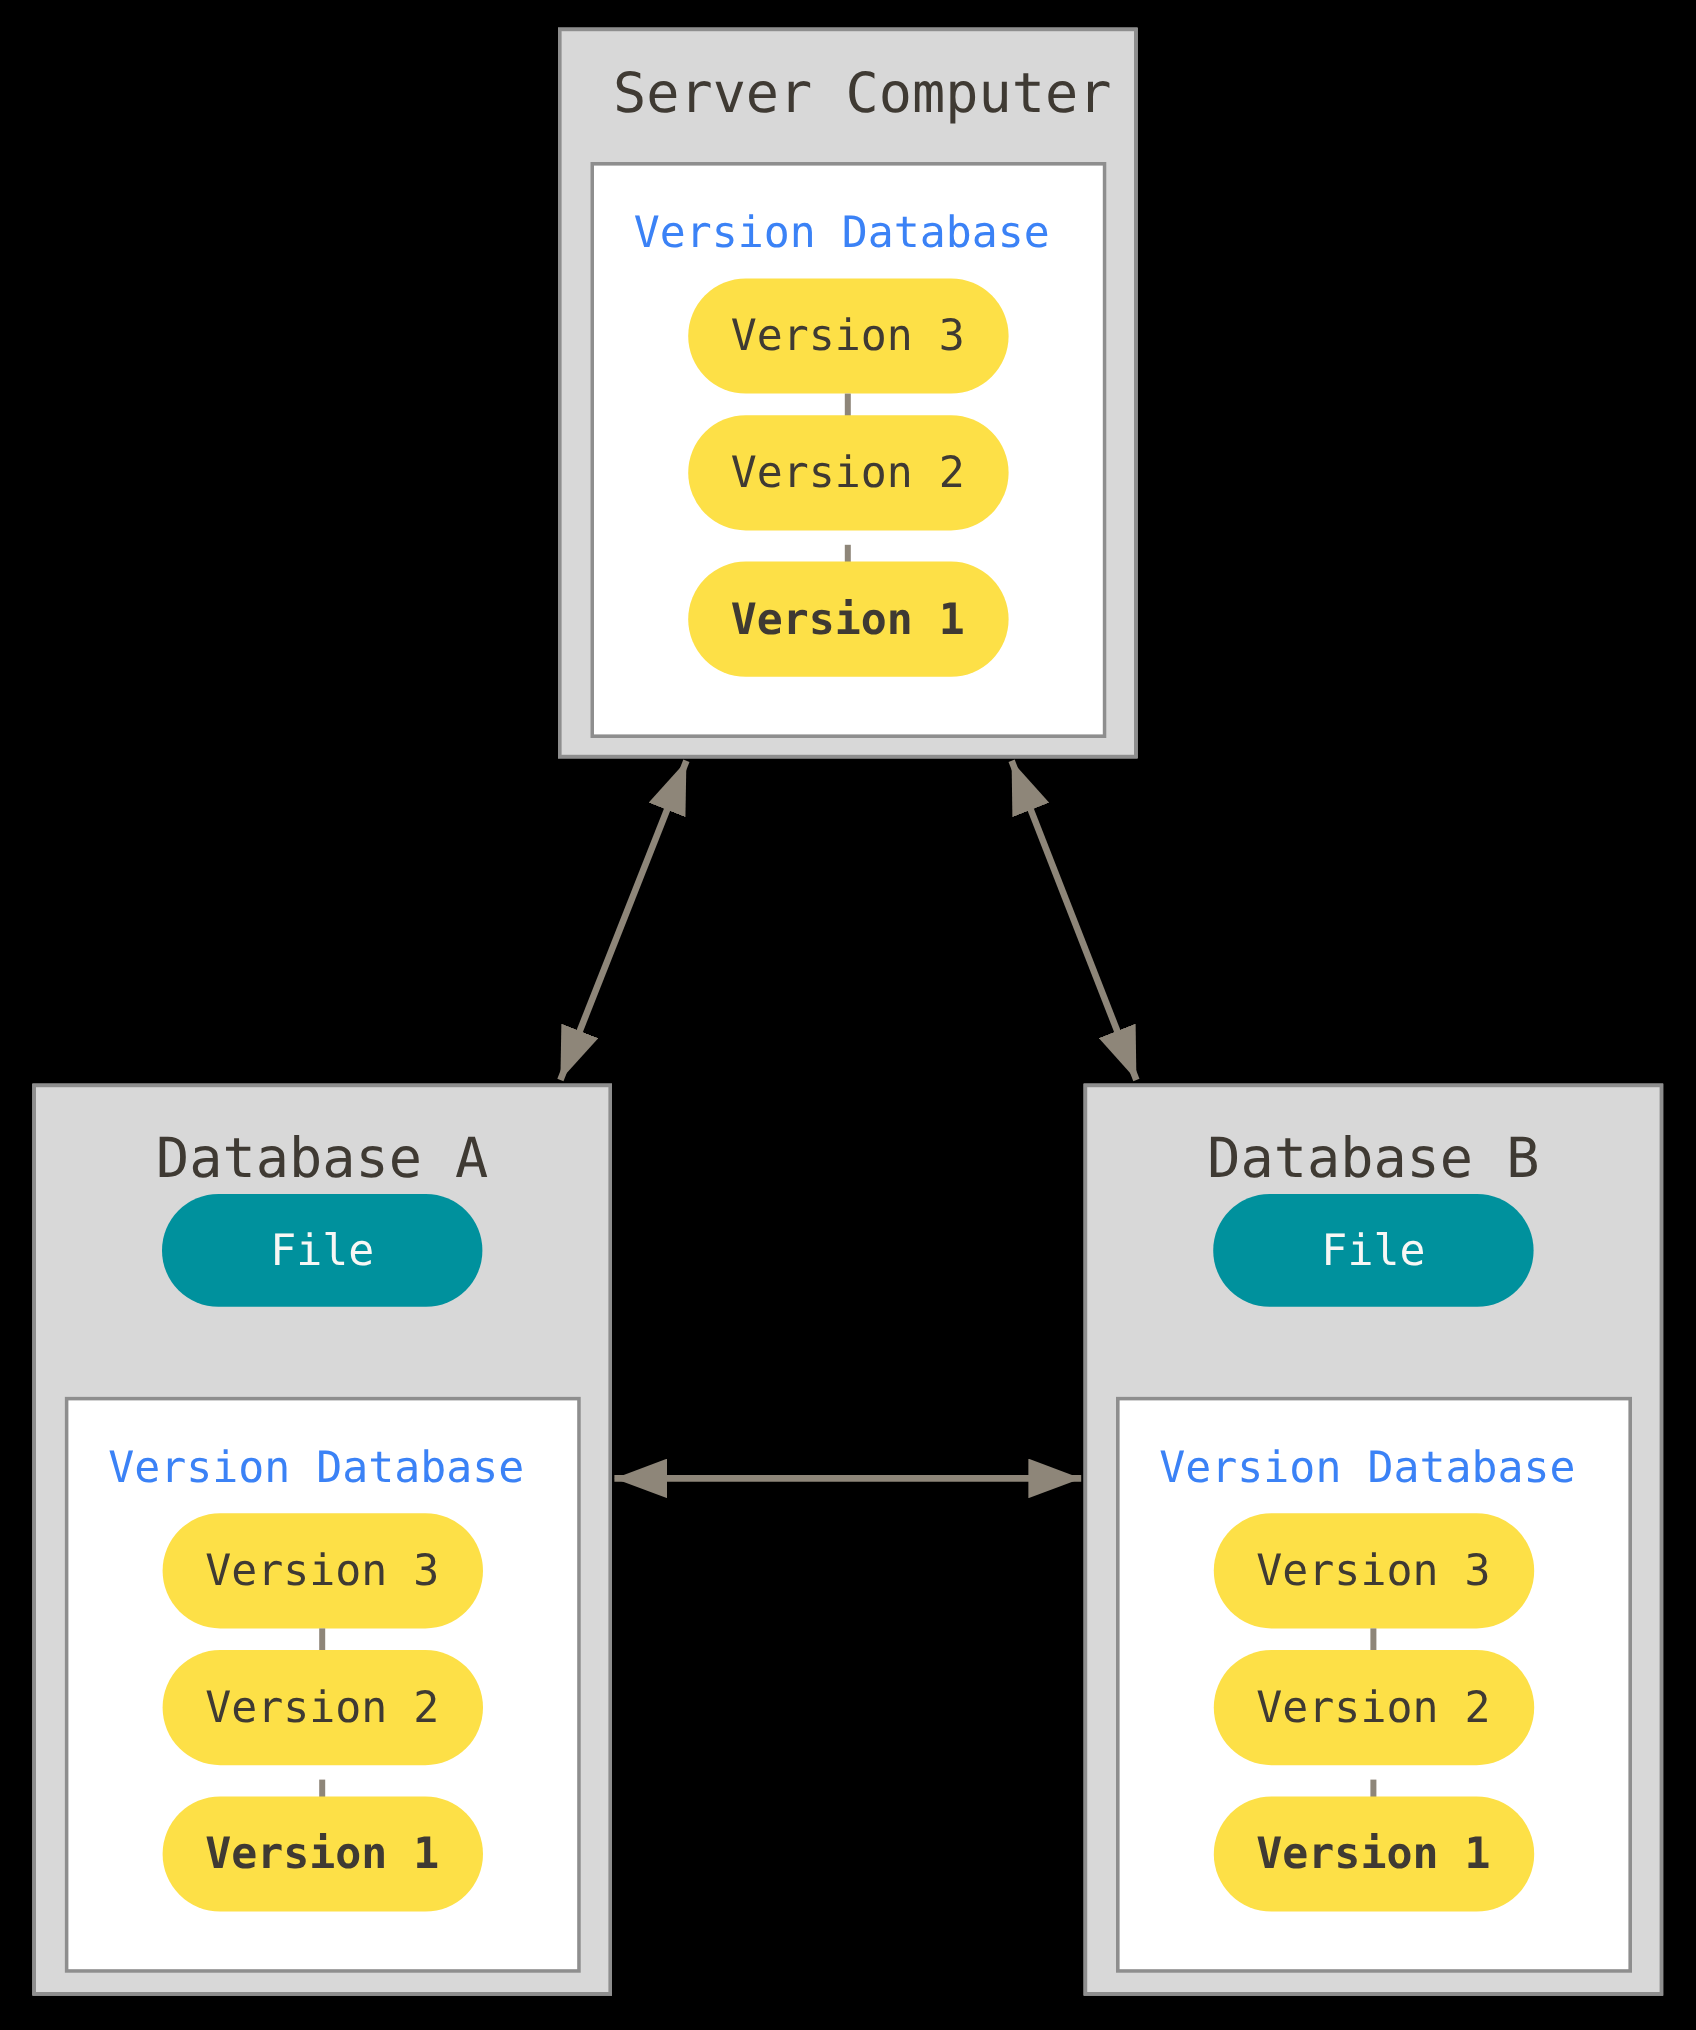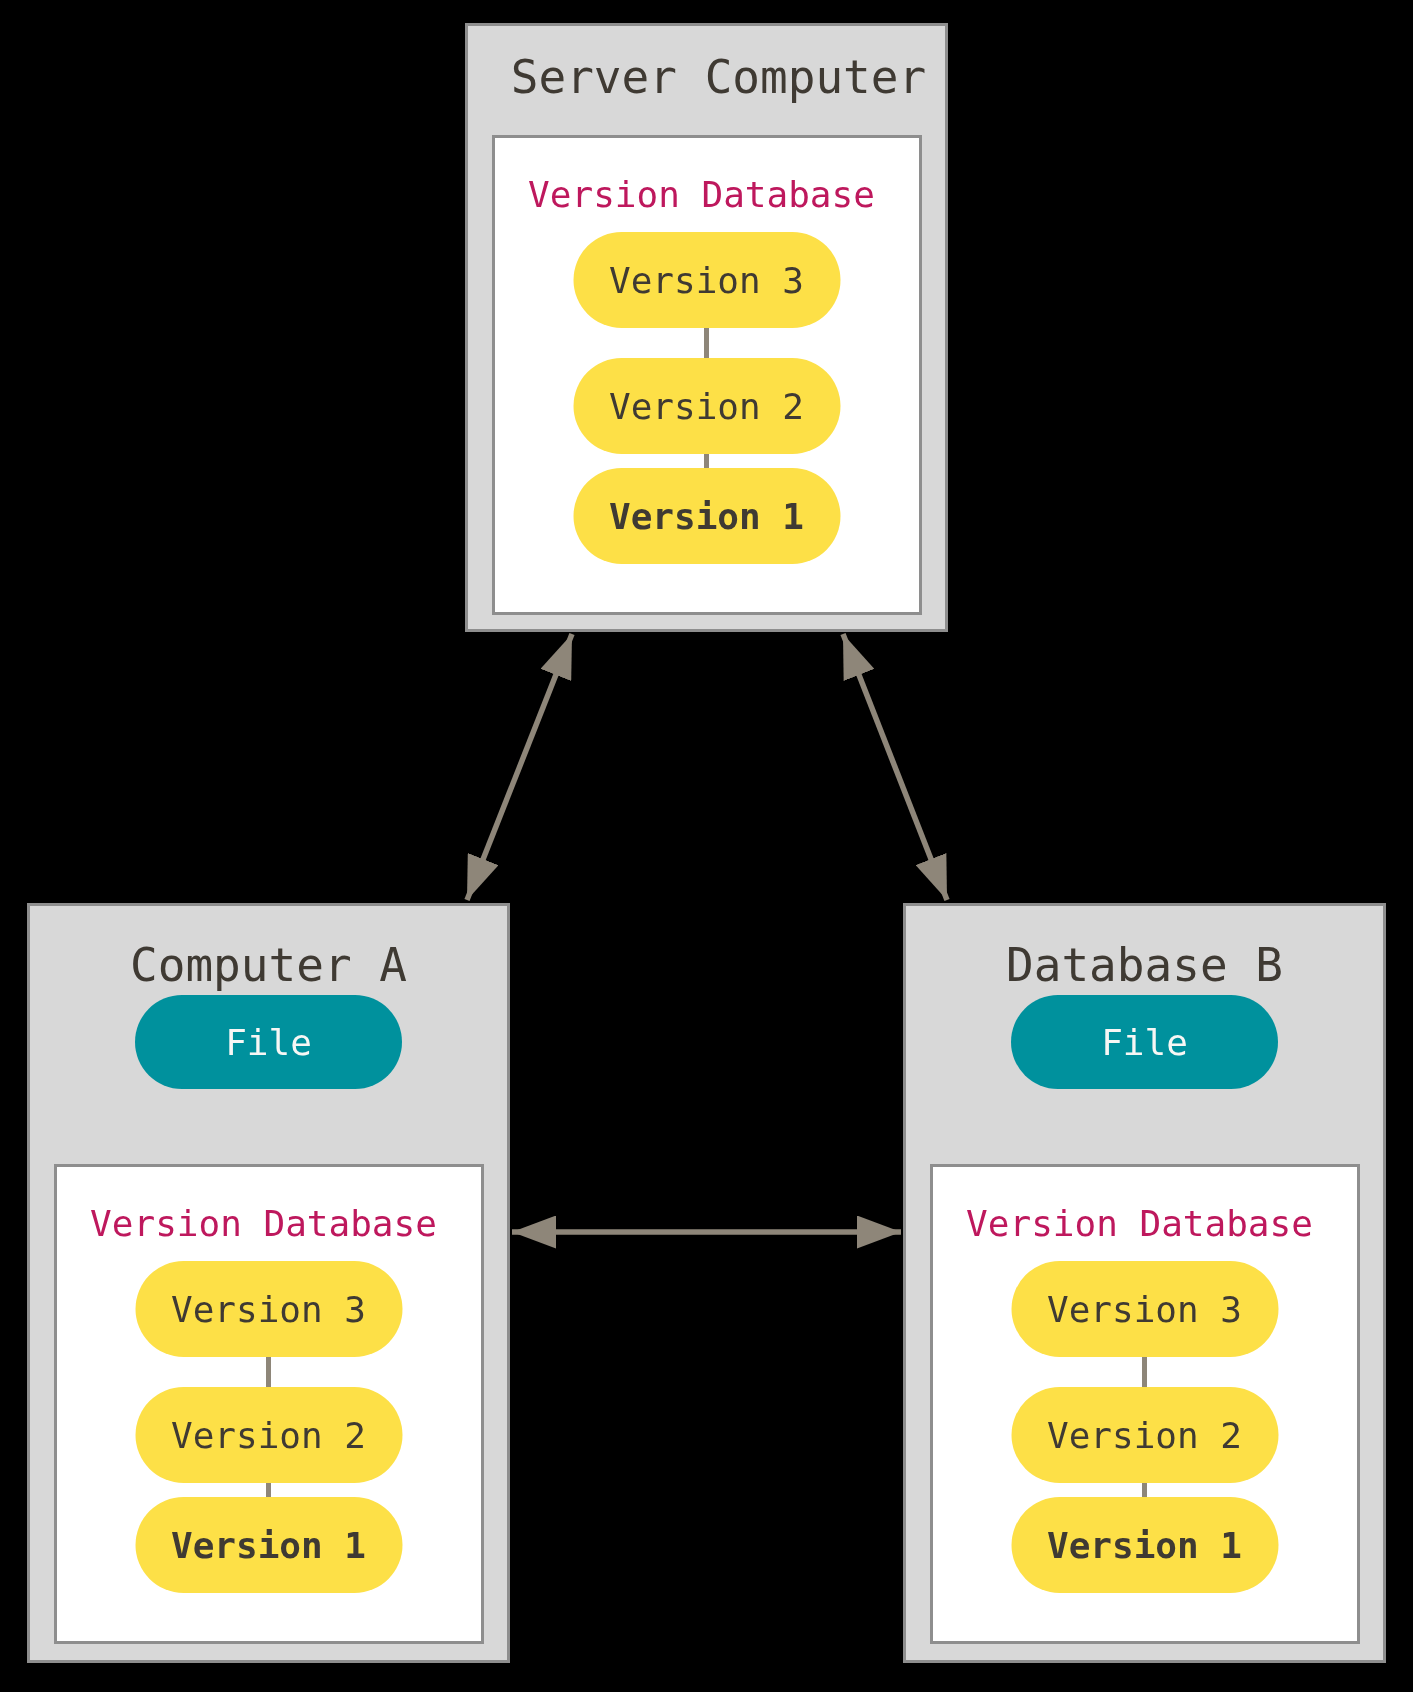--- a/index.html
+++ b/index.html
@@ -58,42 +58,42 @@
   .comp-inner            { top: 258px; }
 
   .inner-label {
     position: absolute;
     top: 0; left: 0; right: 10px;
     height: 112px;
     display: flex;
     align-items: center;
     justify-content: center;
     font-size: 36px;
-    color: #be185d;
+    color: #3b82f6;
     white-space: pre;
   }
   .pill {
     position: absolute;
     left: 50%;
     transform: translateX(-50%);
     width: 267px;
     height: 96px;
     border-radius: 48px;
     display: flex;
     align-items: center;
     justify-content: center;
     font-size: 36px;
     white-space: pre;
   }
   .version-pill {
     background: #fde047;
     color: #3F3A33;
   }
   .pill-1 { top: 94px; }
-  .pill-2 { top: 220px; }
+  .pill-2 { top: 208px; }
   .pill-3 { top: 330px; font-weight: bold; }
 
   .conn {
     position: absolute;
     left: calc(50% - 2.5px);
     width: 5px;
     height: 30px;
     background: #8E8679;
   }
   .conn-1 { top: 190px; }
@@ -139,21 +139,21 @@
       <div class="inner-label">Version Database</div>
       <div class="pill version-pill pill-1">Version 3</div>
       <div class="conn conn-1"></div>
       <div class="pill version-pill pill-2">Version 2</div>
       <div class="conn conn-2"></div>
       <div class="pill version-pill pill-3">Version 1</div>
     </div>
   </div>
 
   <div class="outer-box comp-a-box">
-    <div class="box-title comp-box-title">Computer A</div>
+    <div class="box-title comp-box-title">Database A</div>
     <div class="file-pill">File</div>
     <div class="inner-box comp-inner">
       <div class="inner-label">Version Database</div>
       <div class="pill version-pill pill-1">Version 3</div>
       <div class="conn conn-1"></div>
       <div class="pill version-pill pill-2">Version 2</div>
       <div class="conn conn-2"></div>
       <div class="pill version-pill pill-3">Version 1</div>
     </div>
   </div>

